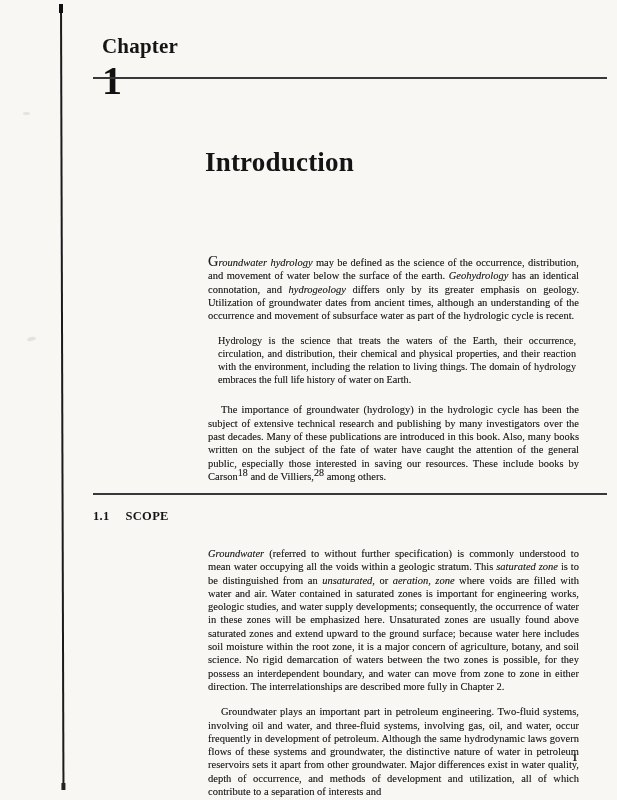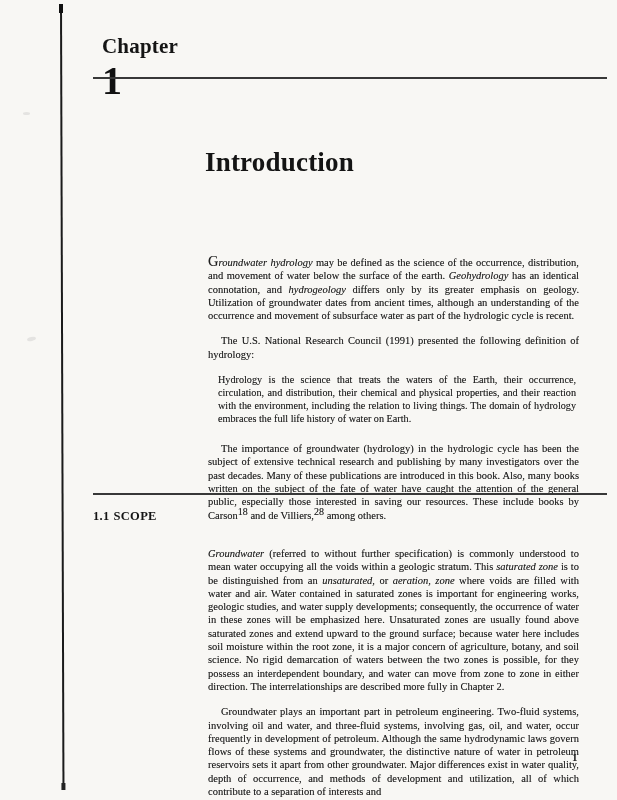--- a/index.html
+++ b/index.html
@@ -69,21 +69,21 @@
   }
   .bigcap{font-size:14.5px;line-height:0;font-weight:normal;}
   em{font-style:italic;}
   sup{font-size:10px;line-height:0;}
 
   
   .section-head{
     position:absolute;left:93px;top:509px;
     font-weight:bold;font-size:12.5px;color:#151515;letter-spacing:0.3px;
   }
-  .section-head .sec-num{margin-right:4px;}
+  .section-head .sec-num{margin-right:16px;}
 
   .page-number{
     position:absolute;left:572px;top:751px;
     font-size:11px;font-weight:bold;color:#1a1a1a;
   }
 </style>
 </head>
 <body>
 
 <div class="page">
@@ -95,21 +95,20 @@
   <div class="chapter-head">
     <span class="ch-label">Chapter</span>
     <span class="ch-num">1</span>
   </div>
   <div class="rule rule-top"></div>
 
   <h1 class="title">Introduction</h1>
 
   <div class="body-col intro">
     <p><span class="bigcap">G</span><em>roundwater hydrology</em><span> may be defined as the science of the occurrence, distribution, and movement of water below the surface of the earth. </span><em>Geohydrology</em><span> has an identical connotation, and </span><em>hydrogeology</em><span> differs only by its greater emphasis on geology. Utilization of groundwater dates from ancient times, although an understanding of the occurrence and movement of subsurface water as part of the hydrologic cycle is recent.</span></p>
-    <p class="ind">The U.S. National Research Council (1991) presented the following definition of hydrology:</p>
     <blockquote>Hydrology is the science that treats the waters of the Earth, their occurrence, circulation, and distribution, their chemical and physical properties, and their reaction with the environment, including the relation to living things. The domain of hydrology embraces the full life history of water on Earth.</blockquote>
     <p class="ind"><span>The importance of groundwater (hydrology) in the hydrologic cycle has been the subject of extensive technical research and publishing by many investigators over the past decades. Many of these publications are introduced in this book. Also, many books written on the subject of the fate of water have caught the attention of the general public, especially those interested in saving our resources. These include books by Carson</span><sup>18</sup><span> and de Villiers,</span><sup>28</sup><span> among others.</span></p>
   </div>
 
   <div class="rule rule-section"></div>
 
   <div class="section-head">
     <span class="sec-num">1.1</span><span>SCOPE</span>
   </div>
 

